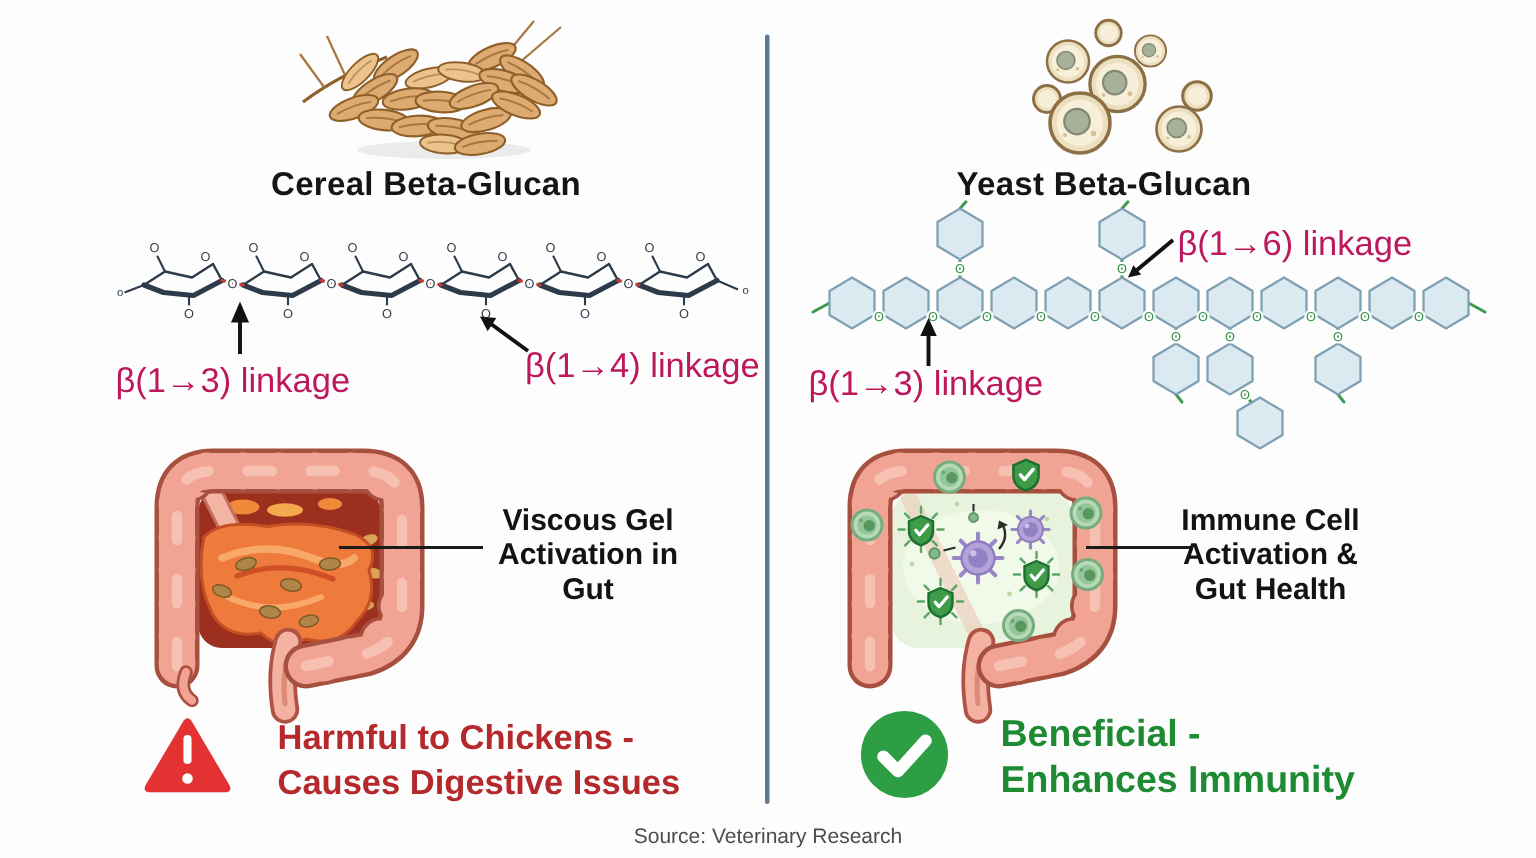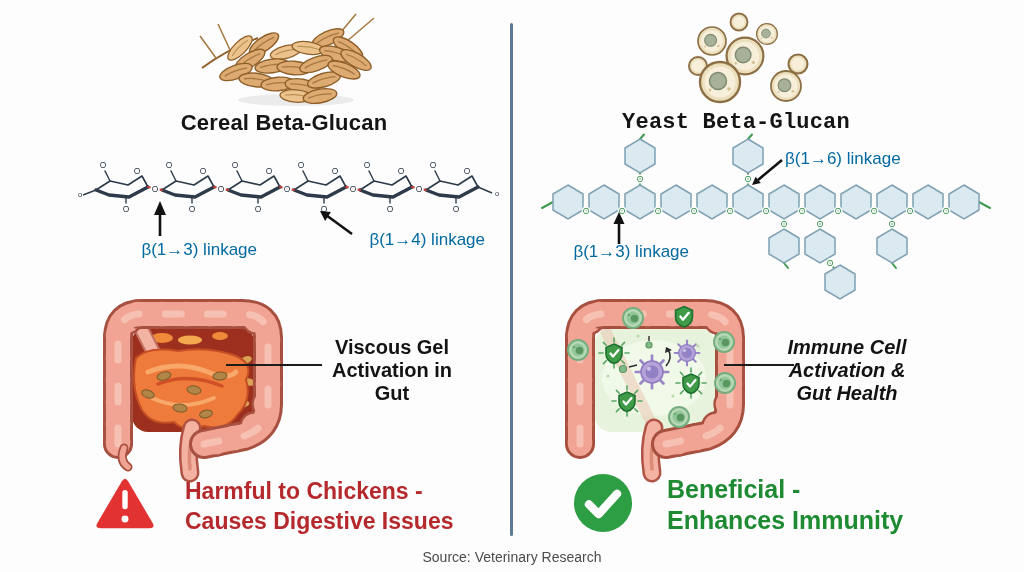--- a/index.html
+++ b/index.html
@@ -1,21 +1,21 @@
 <!DOCTYPE html>
 <html><head>
 <meta charset="utf-8">
 <style>
   html,body{margin:0;padding:0;background:#e9e9e9;}
   #canvas{position:relative;width:1024px;height:572px;background:#fdfdfd;overflow:hidden;
           font-family:"Liberation Sans",sans-serif;color:#171717;}
   .abs{position:absolute;}
   .panel{position:absolute;top:0;height:572px;}
   .title{font-weight:bold;font-size:22px;color:#151515;text-align:center;letter-spacing:.2px;}
-  .linklabel{font-size:17px;color:#0369a1;text-align:right;white-space:nowrap;}
+  .linklabel{font-size:23px;color:#be185d;text-align:left;white-space:nowrap;}
   .annotation{font-weight:bold;font-size:20px;line-height:23px;color:#131313;
               text-align:center;white-space:pre-line;}
   .connector{height:2.4px;background:#1b1b1b;}
   .verdict{font-weight:bold;margin-left:15px;}
   .verdict .l1,.verdict .l2{white-space:nowrap;}
   .verdict-red{color:#b5292d;font-size:23px;line-height:30px;}
   .verdict-green{color:#1e8b33;font-size:25px;line-height:31px;}
   #divider{background:#5c7a93;border-radius:2px;}
   #footer{width:1024px;text-align:center;font-size:14px;color:#4c4c4c;}
   svg{display:block;overflow:visible;}
@@ -246,21 +246,21 @@
       <use href="#ybud" transform="translate(57,16) scale(0.85)"></use>
       <use href="#ycell" transform="translate(30,35) scale(0.7)"></use>
       <use href="#ycell" transform="translate(85,28) scale(0.52)"></use>
       <use href="#ycell" transform="translate(63,50) scale(0.92)"></use>
       <use href="#ybud" transform="translate(16,60) scale(0.9)"></use>
       <use href="#ycell" transform="translate(38,76) scale(1.0)"></use>
       <use href="#ybud" transform="translate(116,58) scale(0.95)"></use>
       <use href="#ycell" transform="translate(104,80) scale(0.75)"></use>
     </svg>
 
-    <div class="abs title" style="left:0;top:110px;width:448px;font-family:Liberation Mono, monospace;">Yeast Beta-Glucan</div>
+    <div class="abs title" style="left:0;top:110px;width:448px;">Yeast Beta-Glucan</div>
 
     <svg class="abs" style="left:16px;top:134px;" width="466" height="172" viewBox="0 0 466 172">
       <g stroke="#3f9a50" stroke-width="2" stroke-linecap="round">
         <line x1="25" y1="68" x2="14" y2="74"></line>
           <line x1="451" y1="68" x2="462" y2="74"></line>
         <line x1="53" y1="76.5" x2="63" y2="76.5"></line>
           <line x1="89" y1="76.5" x2="99" y2="76.5"></line>
         <line x1="125" y1="76.5" x2="135" y2="76.5"></line>
           <line x1="161" y1="76.5" x2="171" y2="76.5"></line>
         <line x1="197" y1="76.5" x2="207" y2="76.5"></line>
@@ -357,21 +357,21 @@
       <use href="#colonFrame"></use>
       <use href="#macro" transform="translate(85,42)"></use>
       <use href="#shield" transform="translate(136,40) scale(1.05)"></use>
       <use href="#macro" transform="translate(30,74)"></use>
       <use href="#macro" transform="translate(176,66)"></use>
       <use href="#macro" transform="translate(177,107)"></use>
       <use href="#macro" transform="translate(131,141)"></use>
     </svg>
 
     <div class="abs connector" style="left:212px;top:364px;width:70px;"></div>
-    <div class="abs annotation" style="left:270px;top:336px;width:130px;font-style:italic;">Immune Cell
+    <div class="abs annotation" style="left:270px;top:336px;width:130px;">Immune Cell
 Activation &amp;
 Gut Health</div>
 
     <svg class="abs" style="left:60px;top:472px;" width="62" height="62" viewBox="0 0 64 64">
       <circle cx="32" cy="32" r="30" fill="#2e9e44"></circle>
       <path d="M17.5,33.5 L27.5,43.5 L46.5,22.5" fill="none" stroke="#ffffff" stroke-width="8.5" stroke-linecap="round" stroke-linejoin="round"></path>
     </svg>
     <div class="abs verdict verdict-green" style="left:140px;top:474px;">
       <div class="l1">Beneficial -</div>
       <div class="l2">Enhances Immunity</div>

